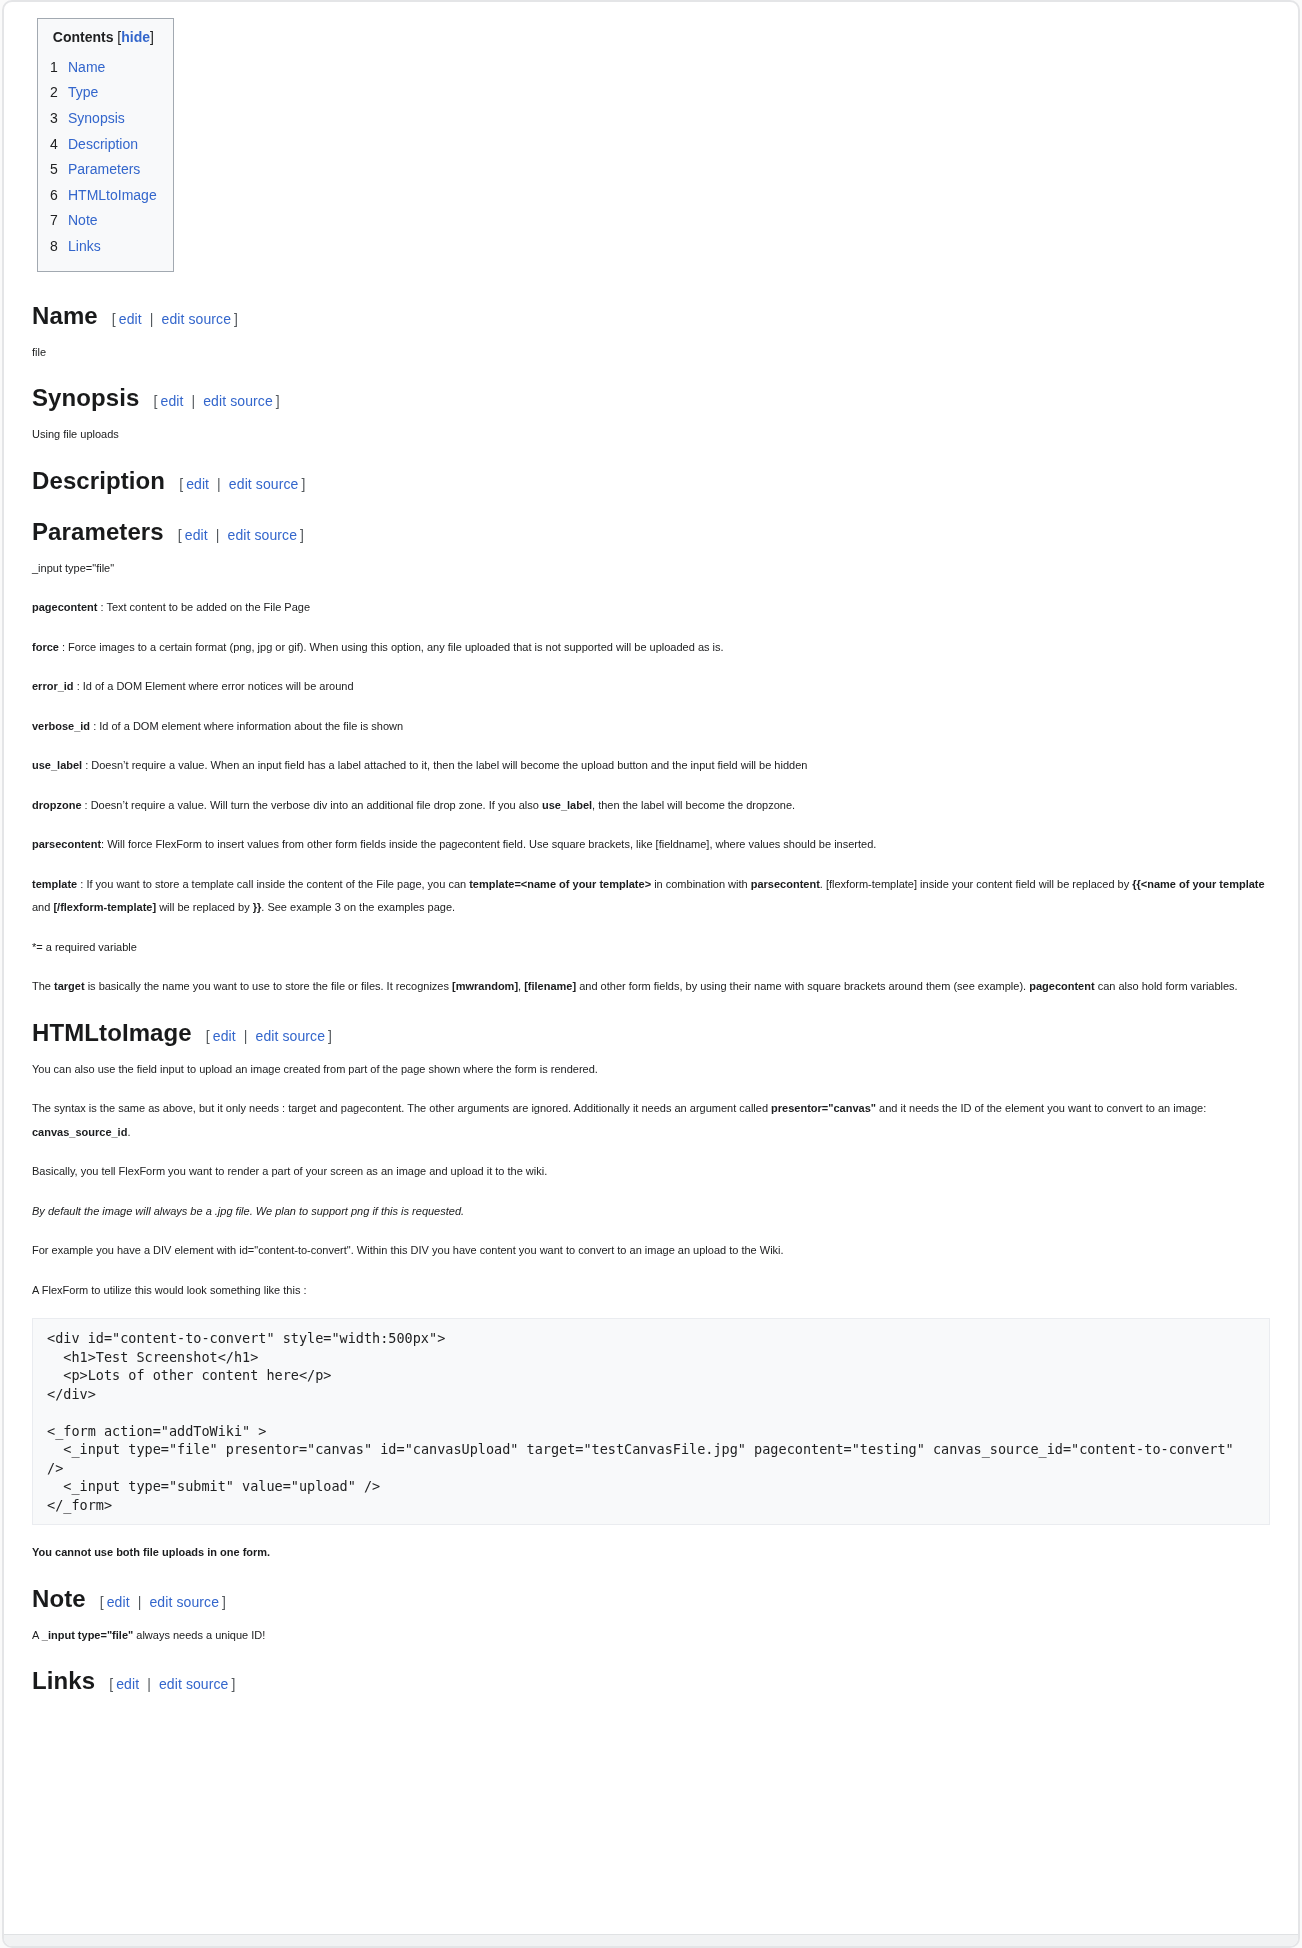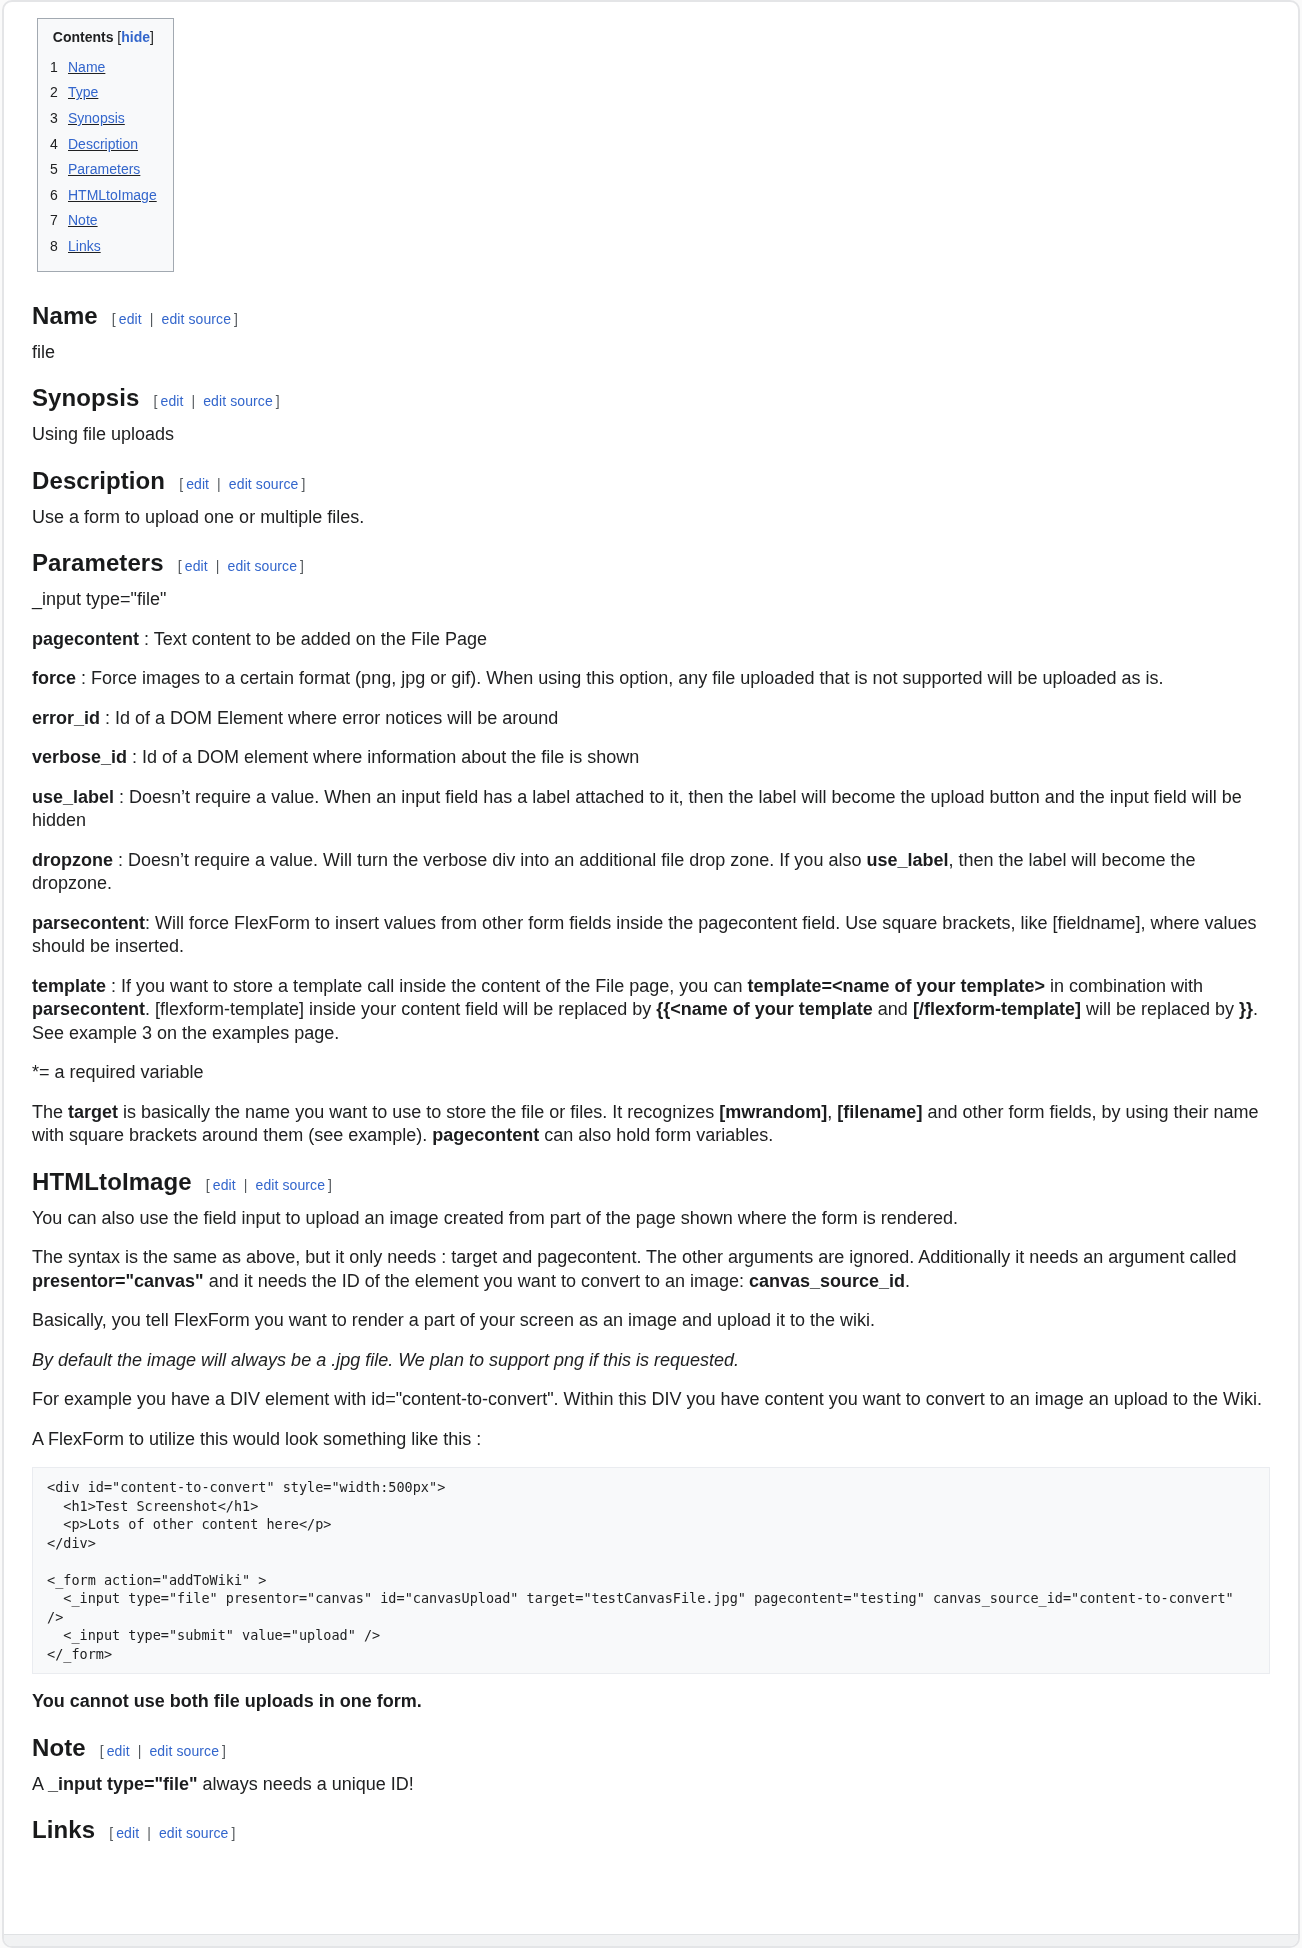--- a/index.html
+++ b/index.html
@@ -14,35 +14,35 @@
   a.link { color:#3366cc; text-decoration:none; cursor:pointer; }
 
   
   .toc {
     display:inline-block; background:#f8f9fa; border:1px solid #a2a9b1;
     padding:10px 16px 12px 12px; margin-left:5px; font-size:14px;
   }
   .toc-title { text-align:center; font-weight:bold; margin-bottom:9px; color:#202122; }
   .toc-title .bracket { font-weight:normal; color:#202122; }
   .toc ul { list-style:none; margin:0; padding:0; }
-  .toc li { padding:4.8px 0; white-space:nowrap;text-decoration:underline; }
+  .toc li { padding:4.8px 0; white-space:nowrap; }
   .toc .num { color:#202122; display:inline-block; min-width:10px; margin-right:8px; }
 
   
   h2.section-heading {
     font-size:24px; line-height:28px; font-weight:700; color:#191a1b;
     margin:20px 0 8px 0; letter-spacing:.1px;
   }
   section.section:first-of-type h2.section-heading { margin-top:30px; }
   .editsection { font-size:14px; font-weight:400; margin-left:14px; white-space:nowrap; }
   .editsection .br { color:#54595d; }
   .editsection .pipe { color:#54595d; margin:0 5px; }
   .editsection a.link { margin:0 3px; }
 
-  p.para { font-size:18px; line-height:23.5px; margin:0 0 16px 0; color:#202122; }
+  p.para { font-size:11px; line-height:23.5px; margin:0 0 16px 0; color:#202122; }
   p.para b { color:#1b1c1e; }
   p.para .it { font-style:italic; }
 
   pre.code-block {
     background:#f8f9fa; border:1px solid #eaecf0; color:#202122;
     font-family:"DejaVu Sans Mono", monospace; font-size:13.5px; line-height:18.5px;
     padding:10px 14px; margin:0 0 16px 0; white-space:pre-wrap; word-wrap:break-word;
   }
 
   .footer-strip {
@@ -77,21 +77,20 @@
         <section class="section">
           <h2 class="section-heading"><span>Name</span><span class="editsection"><span class="br">[</span><a class="link">edit</a><span class="pipe">|</span><a class="link">edit source</a><span class="br">]</span></span></h2>
           <p class="para"><span>file</span></p>
         </section>
         <section class="section">
           <h2 class="section-heading"><span>Synopsis</span><span class="editsection"><span class="br">[</span><a class="link">edit</a><span class="pipe">|</span><a class="link">edit source</a><span class="br">]</span></span></h2>
           <p class="para"><span>Using file uploads</span></p>
         </section>
         <section class="section">
           <h2 class="section-heading"><span>Description</span><span class="editsection"><span class="br">[</span><a class="link">edit</a><span class="pipe">|</span><a class="link">edit source</a><span class="br">]</span></span></h2>
-          <p class="para"><span>Use a form to upload one or multiple files.</span></p>
         </section>
         <section class="section">
           <h2 class="section-heading"><span>Parameters</span><span class="editsection"><span class="br">[</span><a class="link">edit</a><span class="pipe">|</span><a class="link">edit source</a><span class="br">]</span></span></h2>
           <p class="para"><span>_input type="file"</span></p>
           <p class="para"><b>pagecontent</b><span> : Text content to be added on the File Page</span></p>
           <p class="para"><b>force</b><span> : Force images to a certain format (png, jpg or gif). When using this option, any file uploaded that is not supported will be uploaded as is.</span></p>
           <p class="para"><b>error_id</b><span> : Id of a DOM Element where error notices will be around</span></p>
           <p class="para"><b>verbose_id</b><span> : Id of a DOM element where information about the file is shown</span></p>
           <p class="para"><b>use_label</b><span> : Doesn’t require a value. When an input field has a label attached to it, then the label will become the upload button and the input field will be hidden</span></p>
           <p class="para"><b>dropzone</b><span> : Doesn’t require a value. Will turn the verbose div into an additional file drop zone. If you also </span><b>use_label</b><span>, then the label will become the dropzone.</span></p>

